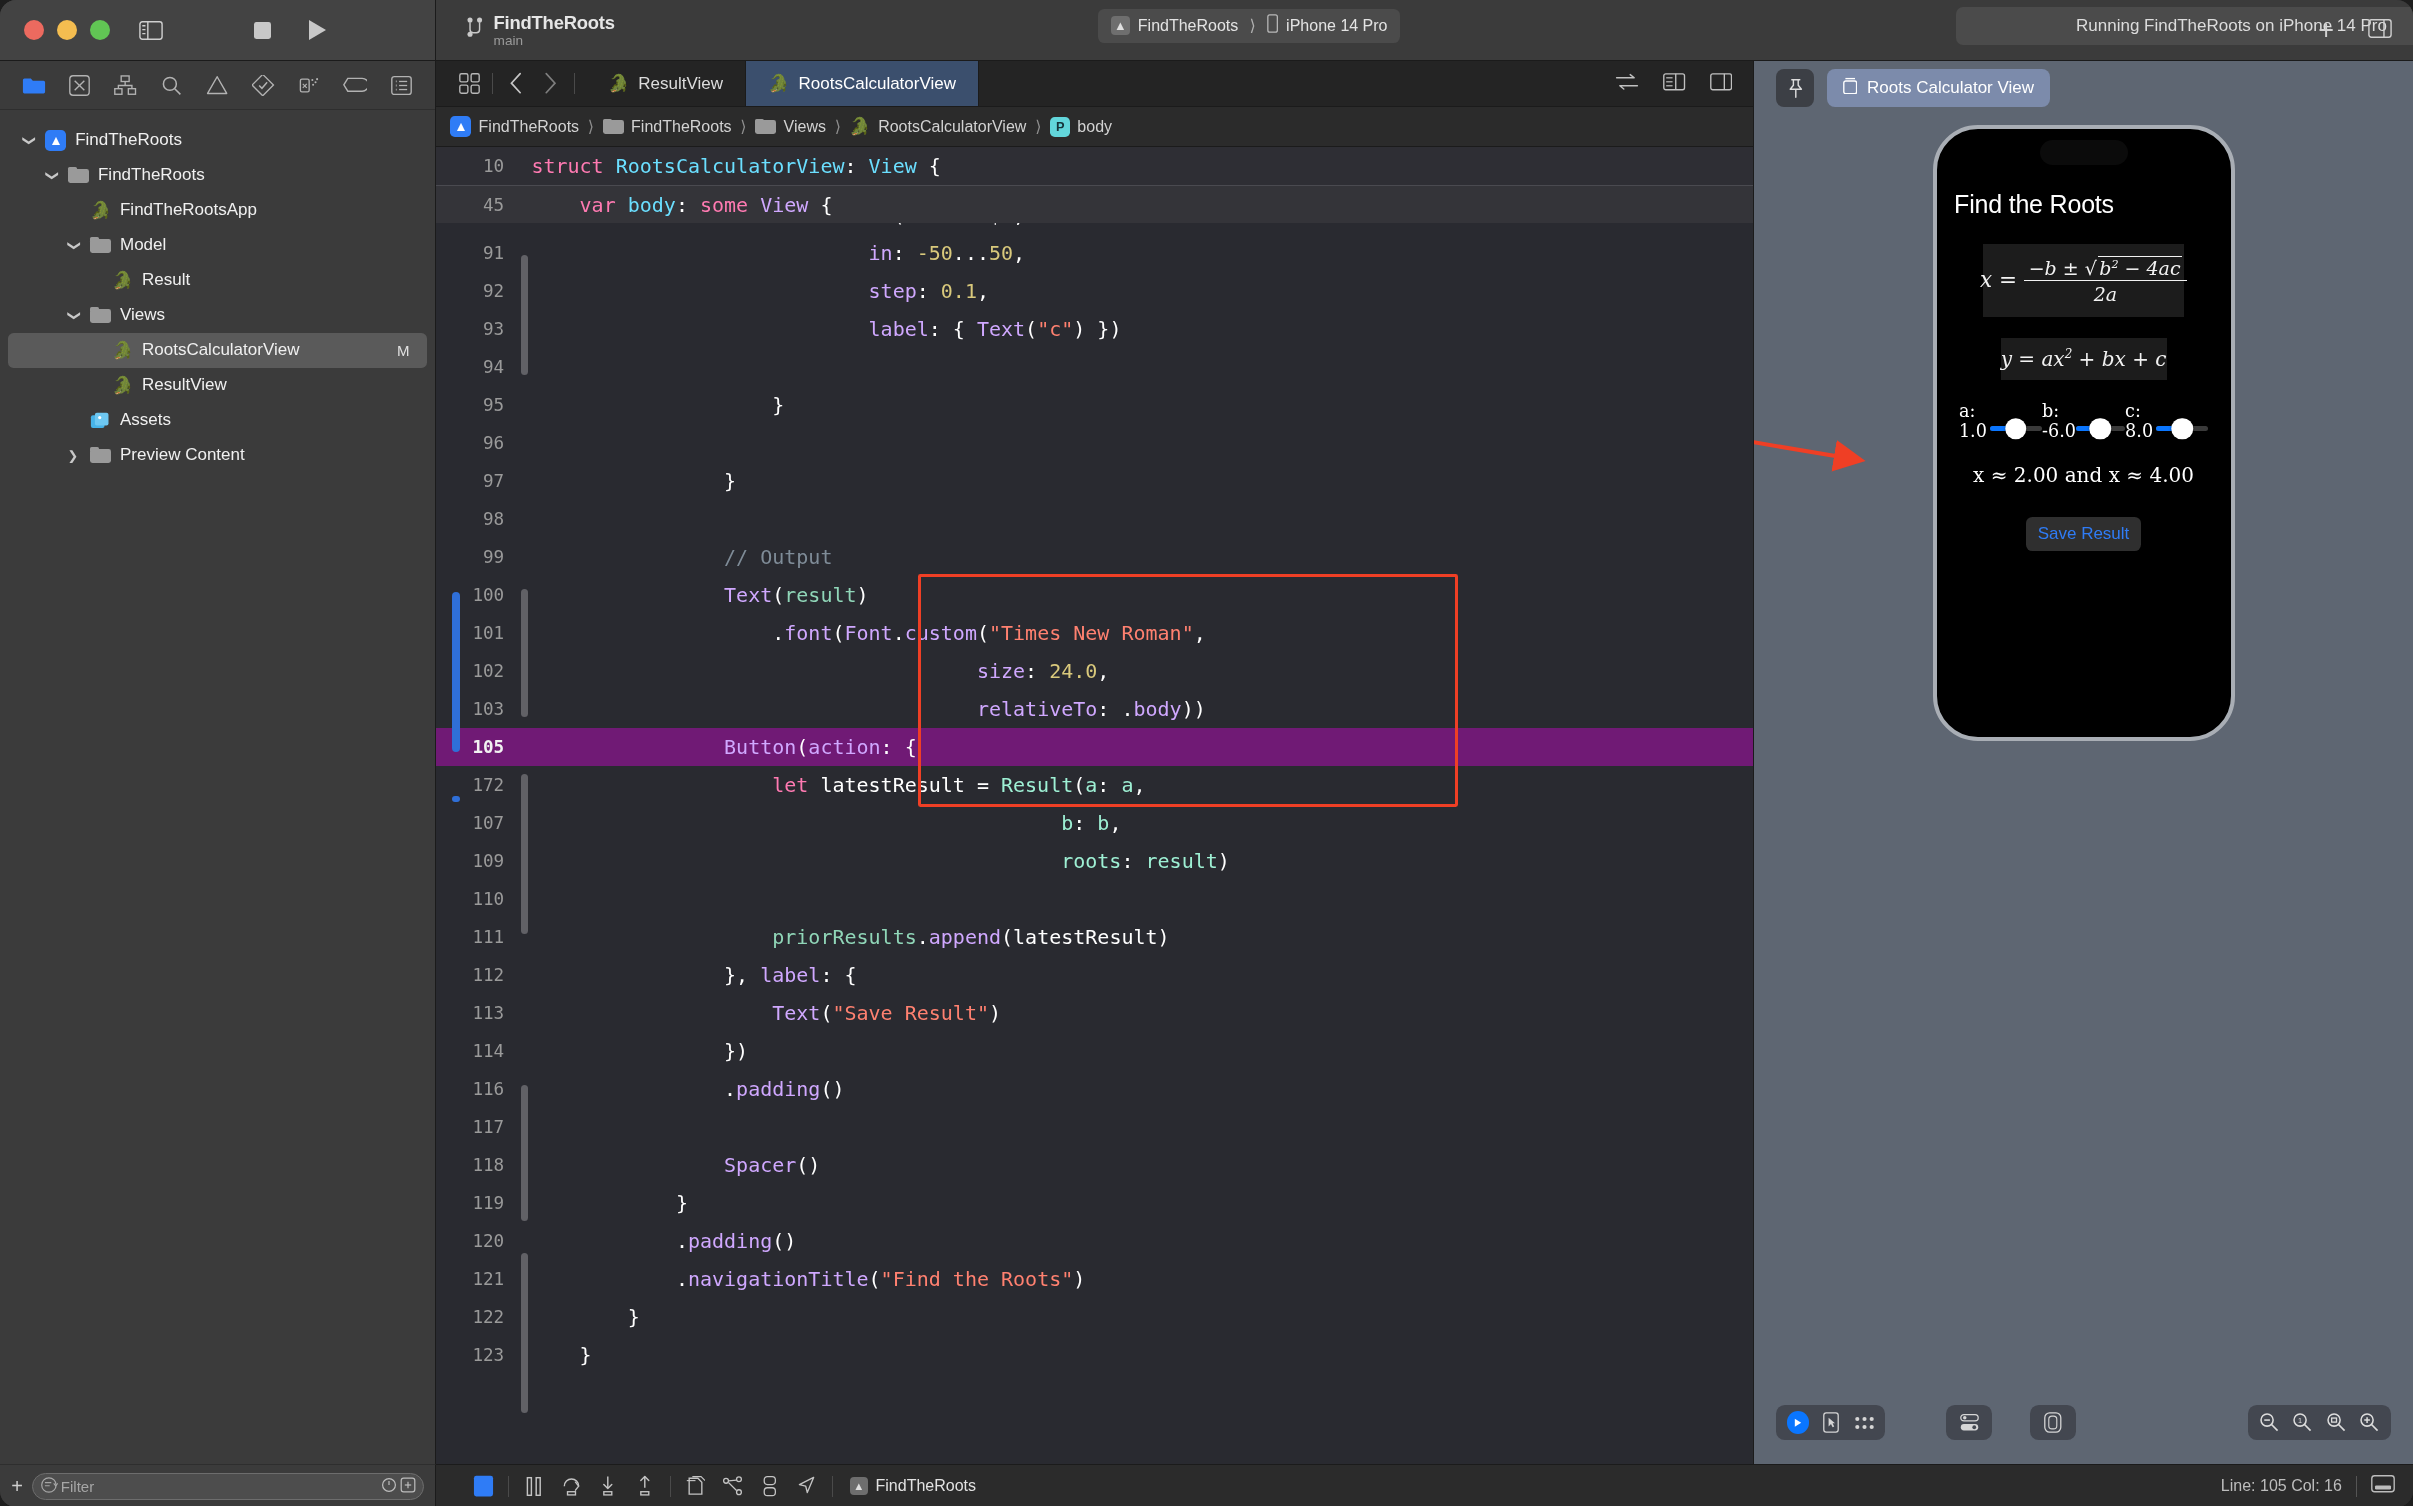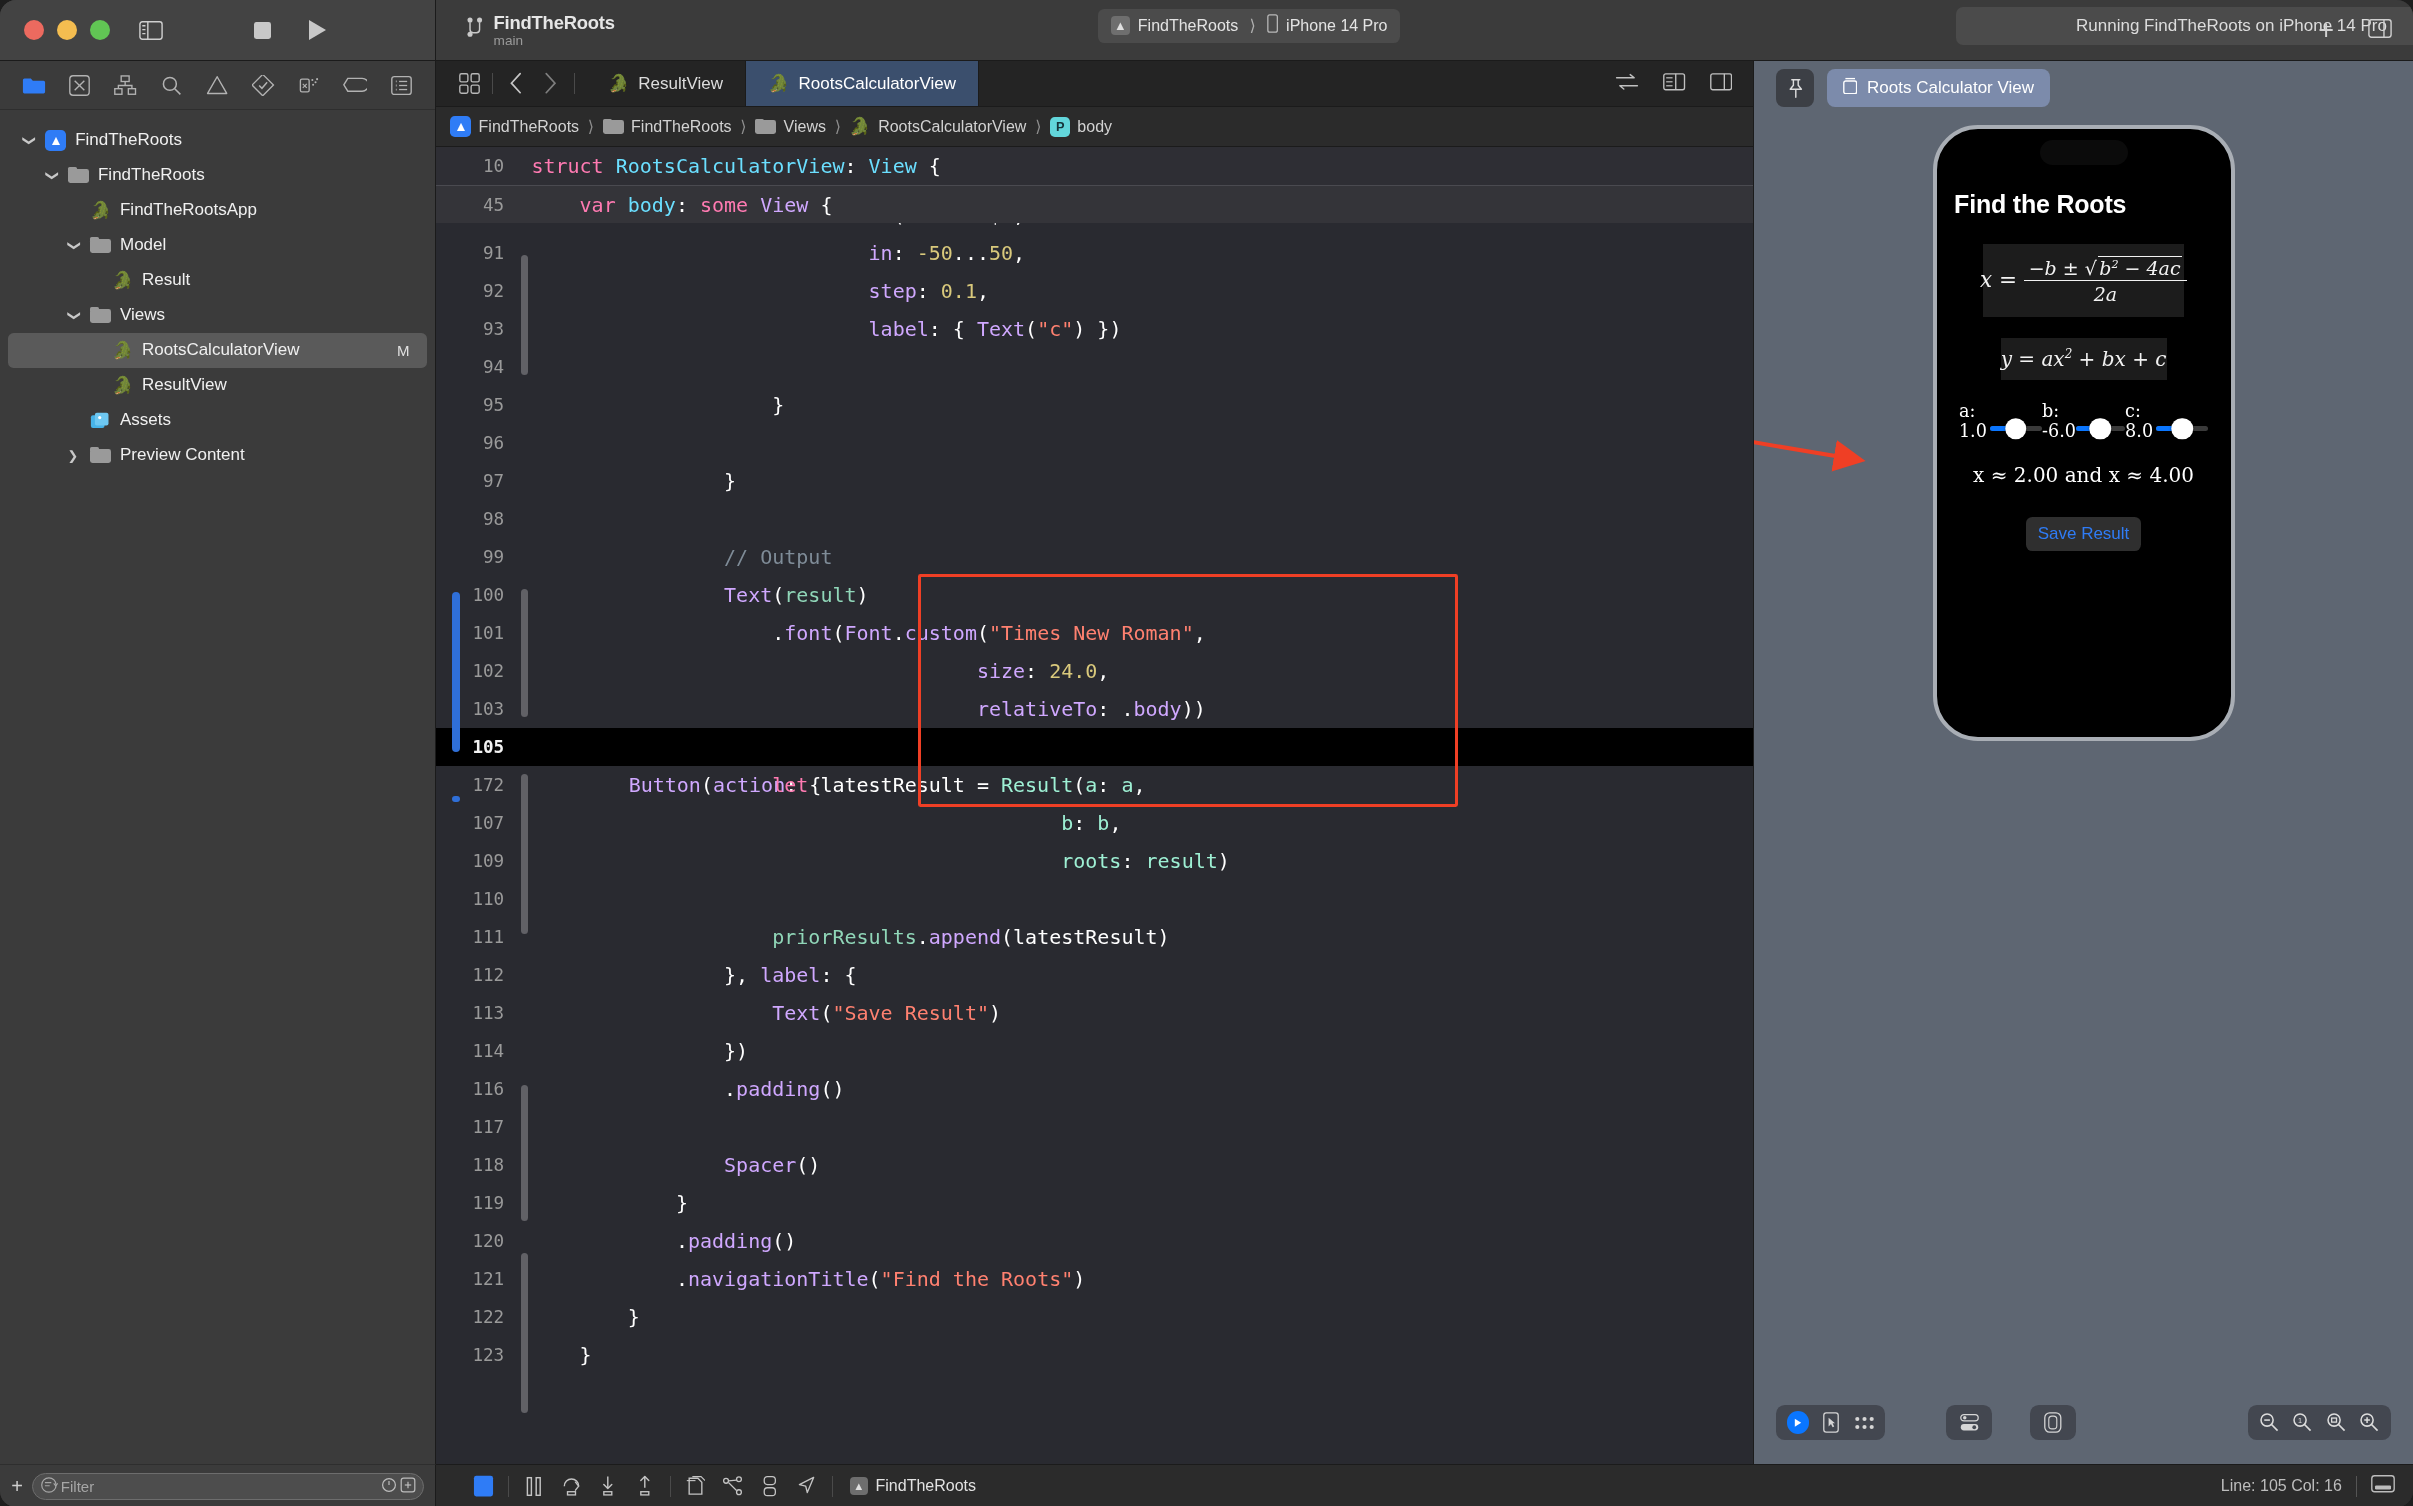--- a/index.html
+++ b/index.html
@@ -221,21 +221,21 @@
   .gut2 { width: 14.4px; flex: none; }
   .ctx-lines .code-line:nth-child(1) { background: #2e2e34; }
   .ctx-lines .code-line:nth-child(2) { background: #343439; border-top: 0.8px solid #4a4a50; }
 
   .code-scroll {
     flex: 1; position: relative;
     overflow: hidden;
     background: #292a30;
   }
   .code-body { position: relative; padding-top: 0; }
-  .code-line.cur-row { background: #000000; flex-direction: column; }
+  .code-line.cur-row { background: #701a75; }
   .fold-bar {
     position: absolute; left: 81px; top: 0; bottom: 0;
     width: 14.4px;
   }
   .fold-seg {
     position: absolute; left: 4px; width: 7.2px;
     background: #616166; border-radius: 4px;
   }
   .change-bar {
     position: absolute; left: 16px;
@@ -292,21 +292,21 @@
     border-radius: 45px;
     position: relative;
     overflow: hidden;
   }
   .dyn-island {
     position: absolute; left: 50%; transform: translateX(-50%);
     top: 11.2px; width: 88px; height: 25.5px;
     background: #0b0b0b; border-radius: 14.4px;
   }
   .phone-inner { padding: 61px 17.6px 0 17.6px; color: #fff; height: 100%; }
-  .p-title { font-size: 25px; font-weight: bold; letter-spacing: -0.2px; margin-bottom: 25.5px; }
+  .p-title { font-size: 25px; font-weight: normal; letter-spacing: -0.2px; margin-bottom: 25.5px; }
   .formula-card {
     background: #1c1c1c;
     margin: 0 auto;
     display: flex; align-items: center; justify-content: center;
   }
   .card-quad { width: 201px; height: 73px; }
   .card-poly { width: 166px; height: 42px; margin-top: 21px; justify-content: flex-end; }
   .math { font-family: "DejaVu Serif", serif; font-style: italic; color: #f2f2f2; }
   .frac { display: inline-flex; flex-direction: column; align-items: center; vertical-align: middle; }
   .frac .top { border-bottom: 1.2px solid #f2f2f2; padding: 0 4.8px 1.6px 4.8px; }

